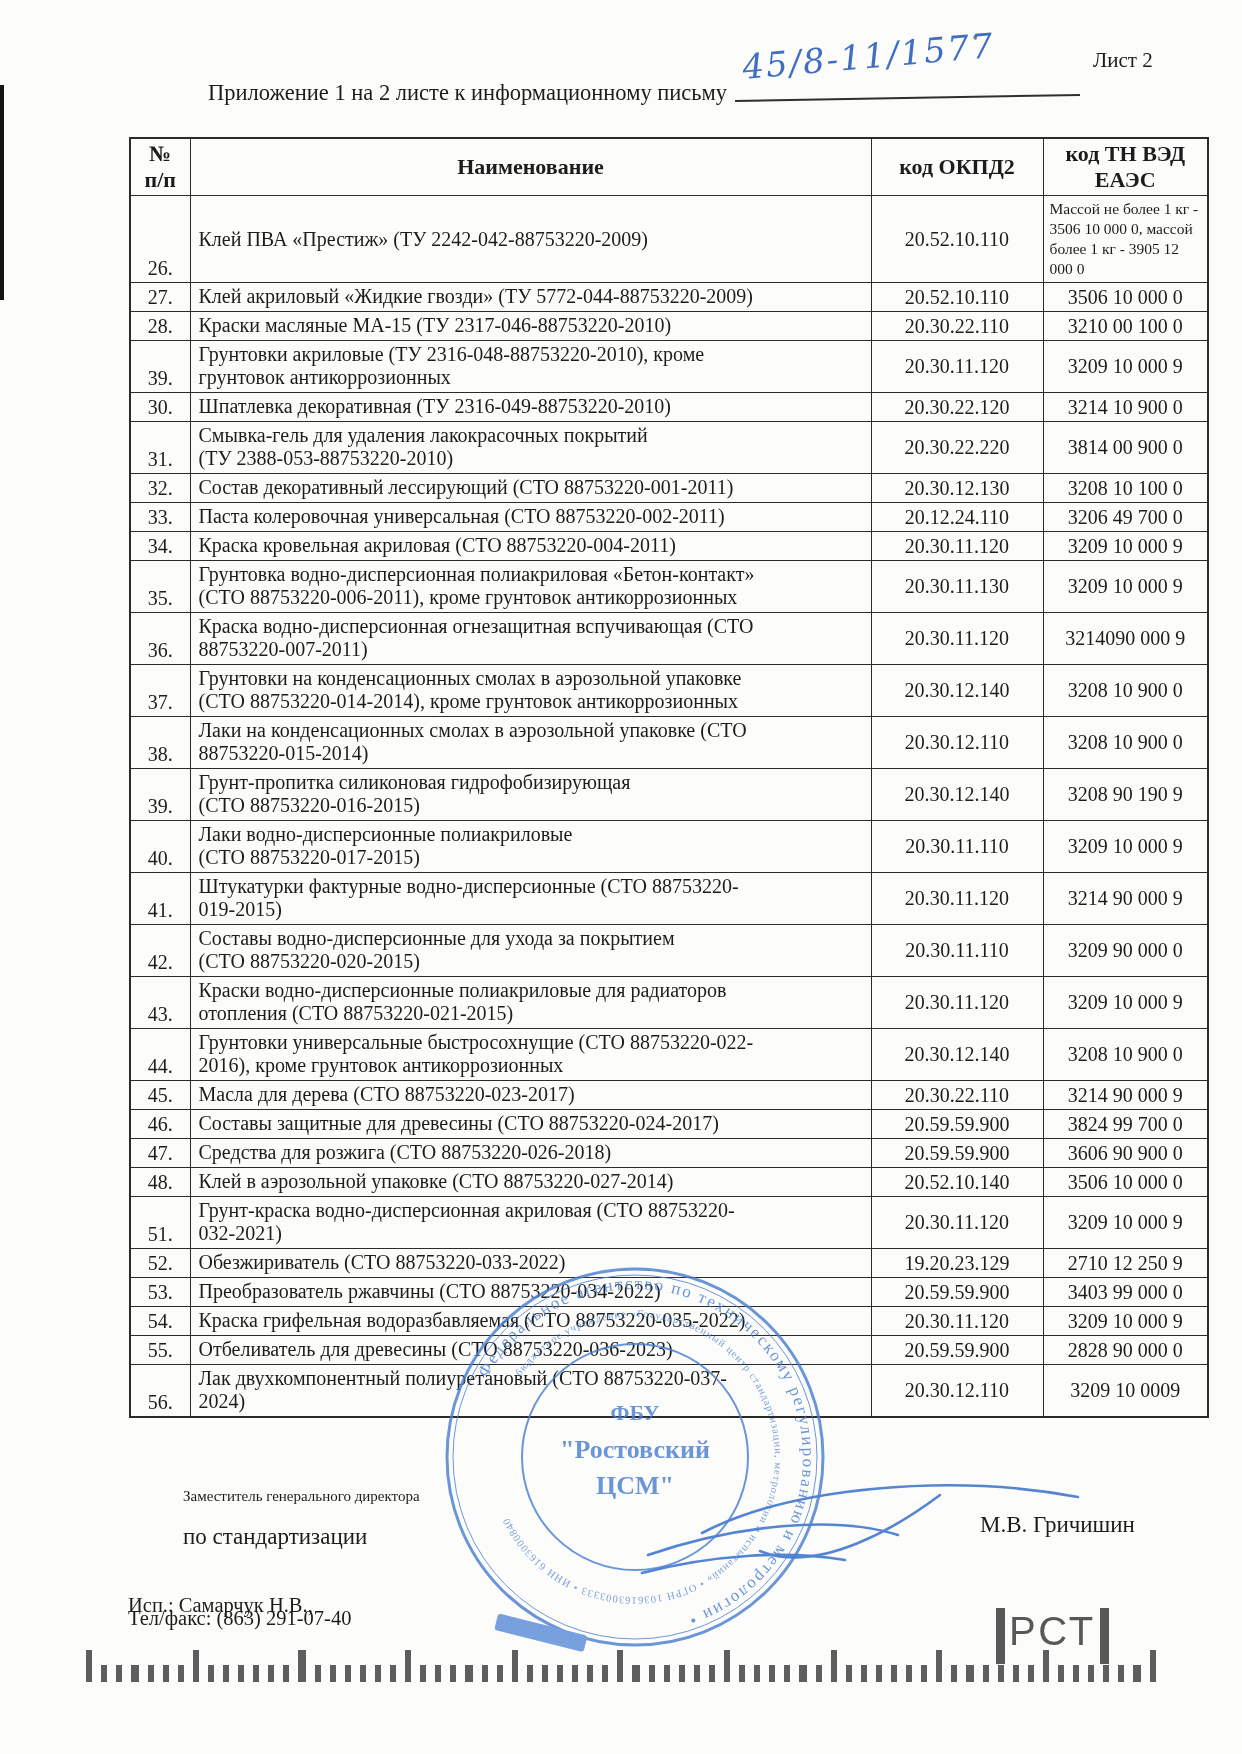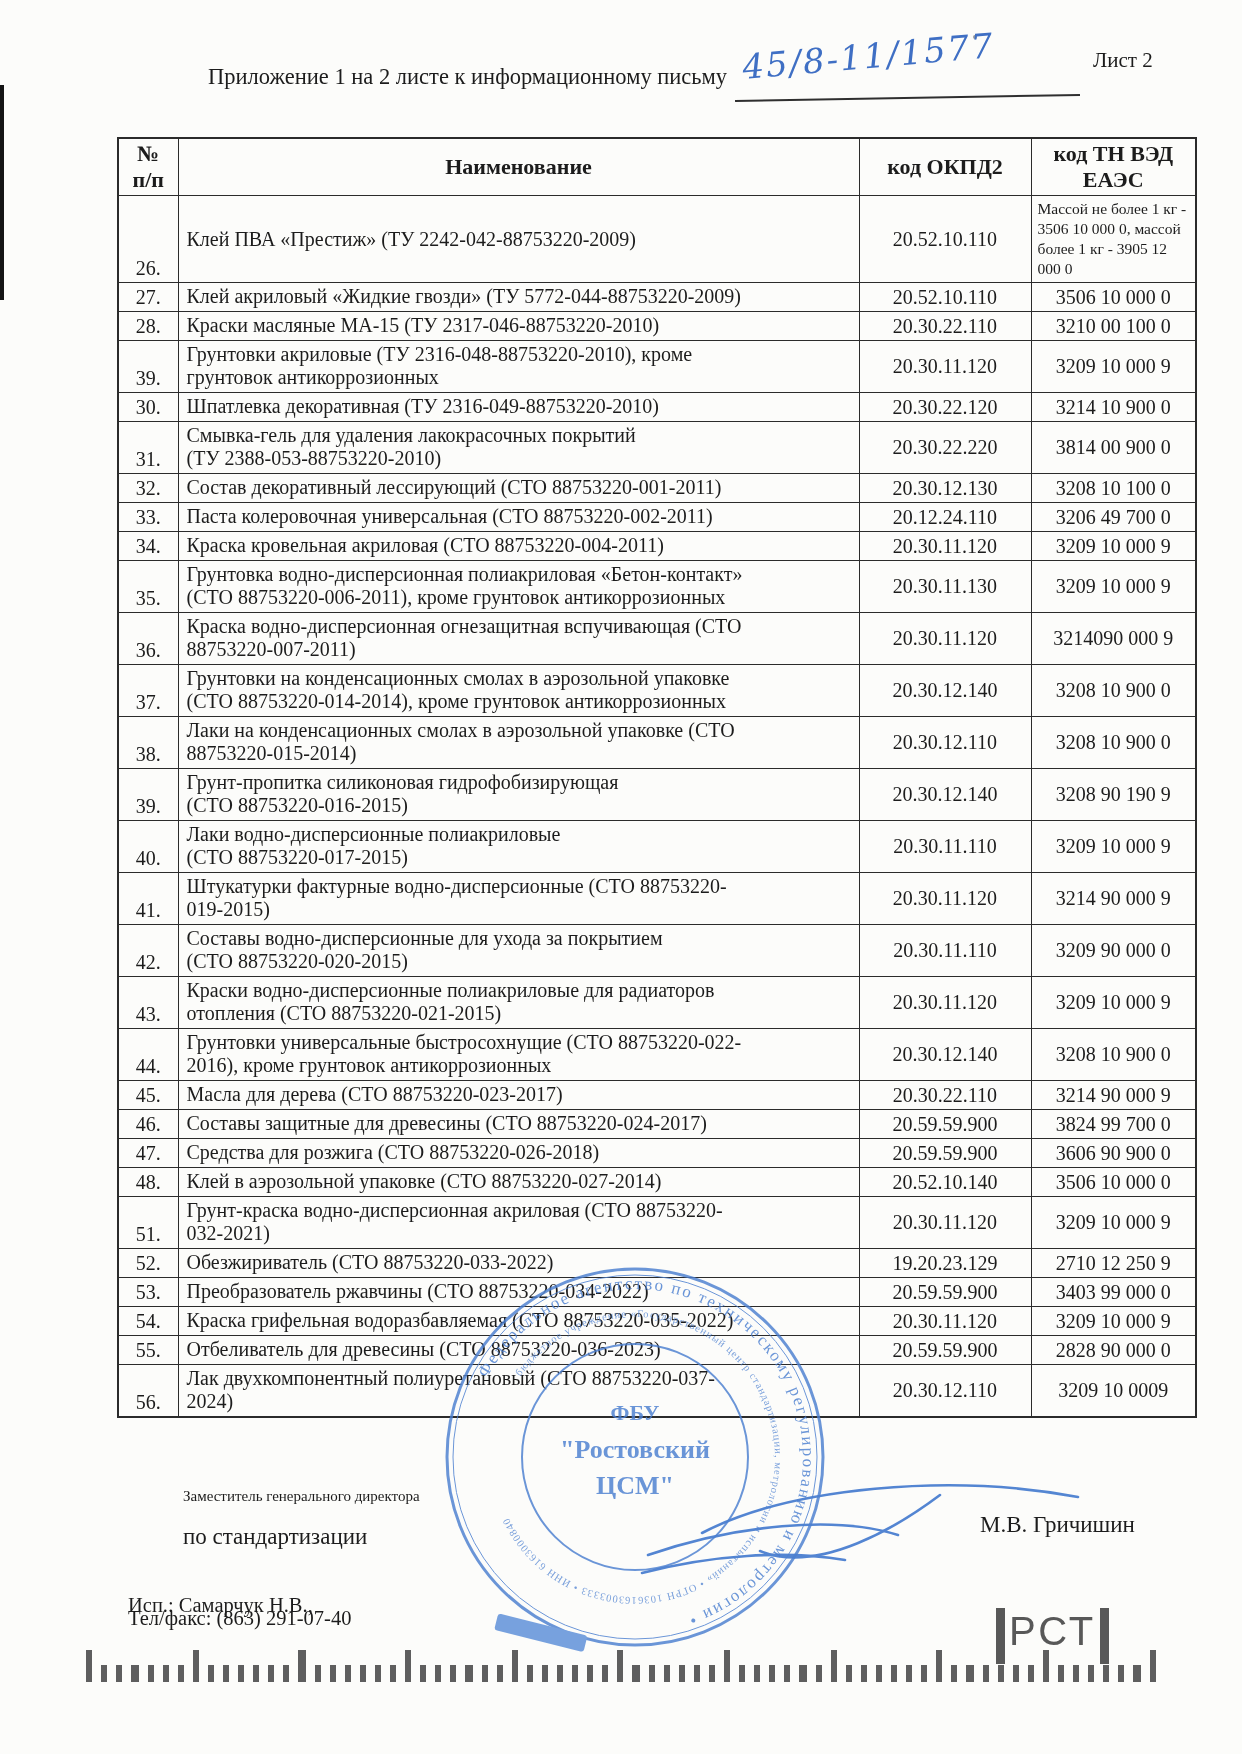--- a/index.html
+++ b/index.html
@@ -8,21 +8,21 @@
     width:1242px;height:1754px;
     margin:0 auto;
     background:#fcfcfa;
     font-family:"Liberation Serif","DejaVu Serif",serif;
     color:#1c1c1c;
     overflow:hidden;
   }
   .scan-edge{position:absolute;left:0;top:85px;width:4px;height:215px;background:#141414;}
   .speck{position:absolute;width:4px;height:4px;border-radius:50%;background:#9a9a9a;}
   .sheet-label{position:absolute;left:1093px;top:48px;font-size:21px;}
-  .appendix-text{position:absolute;left:208px;top:64px;font-size:22.5px;}
+  .appendix-text{position:absolute;left:208px;top:80px;font-size:22.5px;}
   .handwritten{
     position:absolute;left:742px;top:36px;
     font-size:34px;font-style:italic;
     color:#3f6fc4;transform:rotate(-5deg);
     letter-spacing:2px;
     font-family:"DejaVu Serif",serif;
   }
   .hand-underline{position:absolute;left:735px;top:97px;width:345px;height:2px;background:#2f2f2f;transform:rotate(-1deg);}
 
   table.doc{
@@ -35,21 +35,21 @@
   table.doc col.c-name{width:681px;}
   table.doc col.c-okpd{width:172px;}
   table.doc col.c-tnved{width:165px;}
   table.doc th,table.doc td{
     border:1.6px solid #2b2b2b;
     box-sizing:border-box;
     padding:2px 8px;
     line-height:23px;
     font-size:20px;
   }
-  table.doc{border:2.2px solid #2b2b2b;}
+  table.doc{border:2.2px solid #2b2b2b;margin-left:12px;}
   table.doc th{height:56px;font-size:22px;font-weight:bold;text-align:center;vertical-align:middle;line-height:26px;}
   tr.single td{height:29px;}
   tr.double td{height:52px;}
   tr.note td{height:84px;}
   td.td-num{text-align:center;vertical-align:bottom;padding-bottom:2px;}
   td.td-name{white-space:pre-line;vertical-align:top;}
   td.td-okpd{text-align:center;vertical-align:middle;}
   td.td-tnved{text-align:center;vertical-align:middle;}
   tr.note td.td-tnved{font-size:15.5px;line-height:20px;text-align:left;vertical-align:top;padding:3px 6px;}
   tr.note td.td-name{vertical-align:middle;}

